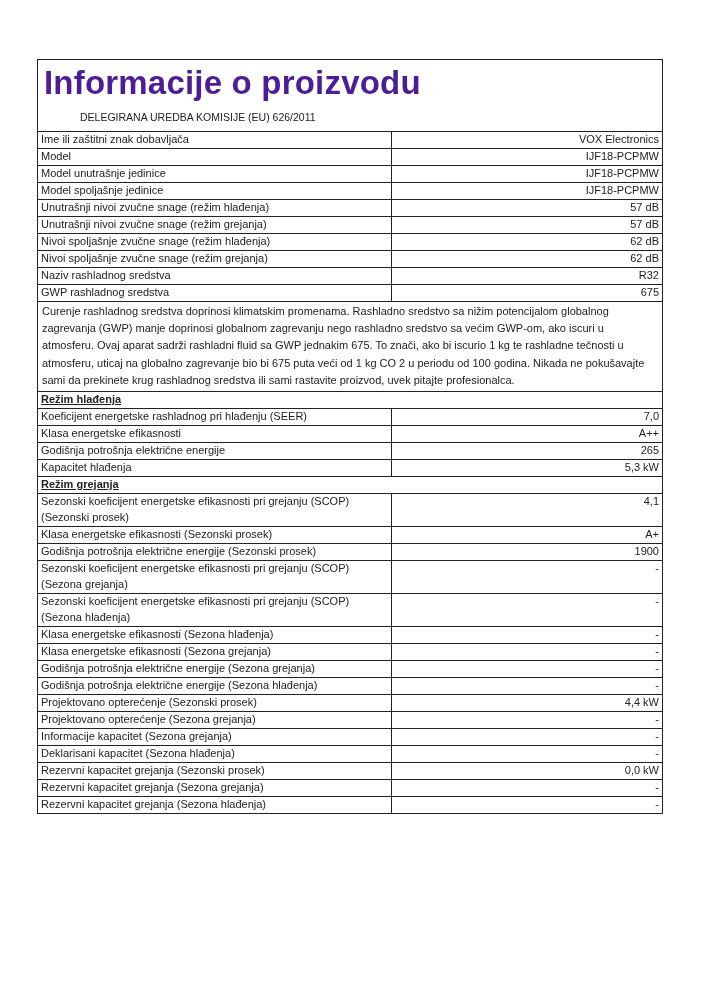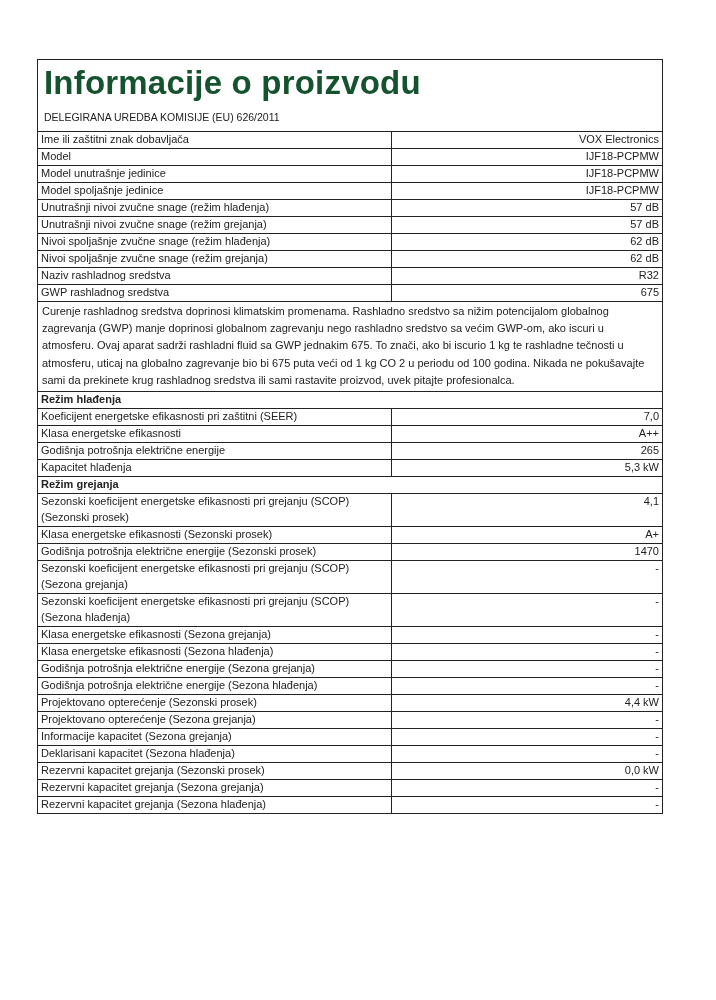--- a/index.html
+++ b/index.html
@@ -1,25 +1,25 @@
 <!DOCTYPE html>
 <html><head>
 <meta charset="utf-8">
 <style>
   html, body { margin:0; padding:0; background:#ffffff; }
   body { width:716px; height:1000px; position:relative; font-family:"Liberation Sans", sans-serif; color:#1a1a1a; }
   .sheet { position:absolute; left:37px; top:59px; width:626px; border:1px solid #222; box-sizing:border-box; }
-  .title { font-family:"Liberation Sans", sans-serif; font-weight:bold; font-size:33px; color:#14532d; padding:3px 0 0 6px; line-height:40px; letter-spacing:0.2px; }
-  .subtitle { font-size:10.5px; padding:8px 0 8px 6px; color:#222; }
+  .title { font-family:"Liberation Sans", sans-serif; font-weight:bold; font-size:33px; color:#4c1d95; padding:3px 0 0 6px; line-height:40px; letter-spacing:0.2px; }
+  .subtitle { font-size:10.5px; padding:8px 0 8px 6px; color:#222;margin-left:36px; }
   table { width:100%; border-collapse:collapse; font-size:11px; }
   td { border-top:1px solid #222; padding:0 3px; height:16px; line-height:15.5px; vertical-align:top; color:#222; }
   td.label { width:347px; border-right:1px solid #222;margin-left:48px; }
   td.value { text-align:right; font-weight:normal; }
   td.para { line-height:17.2px; padding:1px 4px 2px 4px; }
-  td.section { font-weight:bold; }
+  td.section { font-weight:bold;text-decoration:underline; }
   tr.tall td { height:32px; }
 </style>
 </head>
 <body>
 
 <div class="sheet">
   <div class="title">Informacije o proizvodu</div>
   <div class="subtitle">DELEGIRANA UREDBA KOMISIJE (EU) 626/2011</div>
   <table>
     <tbody id="tbody">
@@ -63,21 +63,21 @@
           <td class="label">GWP rashladnog sredstva</td>
           <td class="value">675</td>
         </tr>
         <tr>
           <td colspan="2" class="para">Curenje rashladnog sredstva doprinosi klimatskim promenama. Rashladno sredstvo sa nižim potencijalom globalnog zagrevanja (GWP) manje doprinosi globalnom zagrevanju nego rashladno sredstvo sa većim GWP-om, ako iscuri u atmosferu. Ovaj aparat sadrži rashladni fluid sa GWP jednakim 675. To znači, ako bi iscurio 1 kg te rashladne tečnosti u atmosferu, uticaj na globalno zagrevanje bio bi 675 puta veći od 1 kg CO 2 u periodu od 100 godina. Nikada ne pokušavajte sami da prekinete krug rashladnog sredstva ili sami rastavite proizvod, uvek pitajte profesionalca.</td>
         </tr>
         <tr>
           <td colspan="2" class="section">Režim hlađenja</td>
         </tr>
         <tr>
-          <td class="label">Koeficijent energetske efikasnosti pri zaštitni (SEER)</td>
+          <td class="label">Koeficijent energetske rashladnog pri hlađenju (SEER)</td>
           <td class="value">7,0</td>
         </tr>
         <tr>
           <td class="label">Klasa energetske efikasnosti</td>
           <td class="value">A++</td>
         </tr>
         <tr>
           <td class="label">Godišnja potrošnja električne energije</td>
           <td class="value">265</td>
         </tr>
@@ -91,36 +91,36 @@
         <tr class="tall">
           <td class="label">Sezonski koeficijent energetske efikasnosti pri grejanju (SCOP) (Sezonski prosek)</td>
           <td class="value">4,1</td>
         </tr>
         <tr>
           <td class="label">Klasa energetske efikasnosti (Sezonski prosek)</td>
           <td class="value">A+</td>
         </tr>
         <tr>
           <td class="label">Godišnja potrošnja električne energije (Sezonski prosek)</td>
-          <td class="value">1470</td>
+          <td class="value">1900</td>
         </tr>
         <tr class="tall">
           <td class="label">Sezonski koeficijent energetske efikasnosti pri grejanju (SCOP) (Sezona grejanja)</td>
           <td class="value">-</td>
         </tr>
         <tr class="tall">
           <td class="label">Sezonski koeficijent energetske efikasnosti pri grejanju (SCOP) (Sezona hlađenja)</td>
           <td class="value">-</td>
         </tr>
         <tr>
-          <td class="label">Klasa energetske efikasnosti (Sezona grejanja)</td>
+          <td class="label">Klasa energetske efikasnosti (Sezona hlađenja)</td>
           <td class="value">-</td>
         </tr>
         <tr>
-          <td class="label">Klasa energetske efikasnosti (Sezona hlađenja)</td>
+          <td class="label">Klasa energetske efikasnosti (Sezona grejanja)</td>
           <td class="value">-</td>
         </tr>
         <tr>
           <td class="label">Godišnja potrošnja električne energije (Sezona grejanja)</td>
           <td class="value">-</td>
         </tr>
         <tr>
           <td class="label">Godišnja potrošnja električne energije (Sezona hlađenja)</td>
           <td class="value">-</td>
         </tr>

